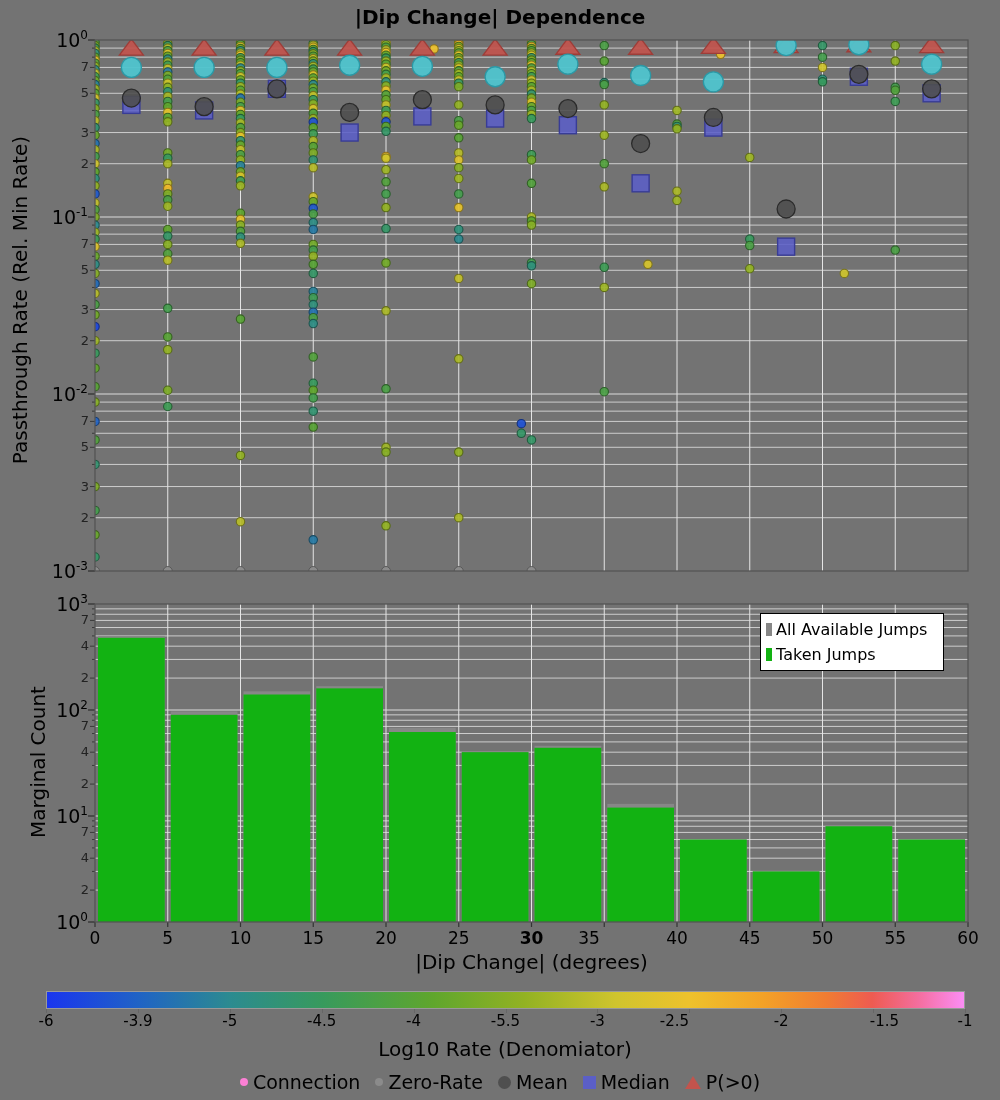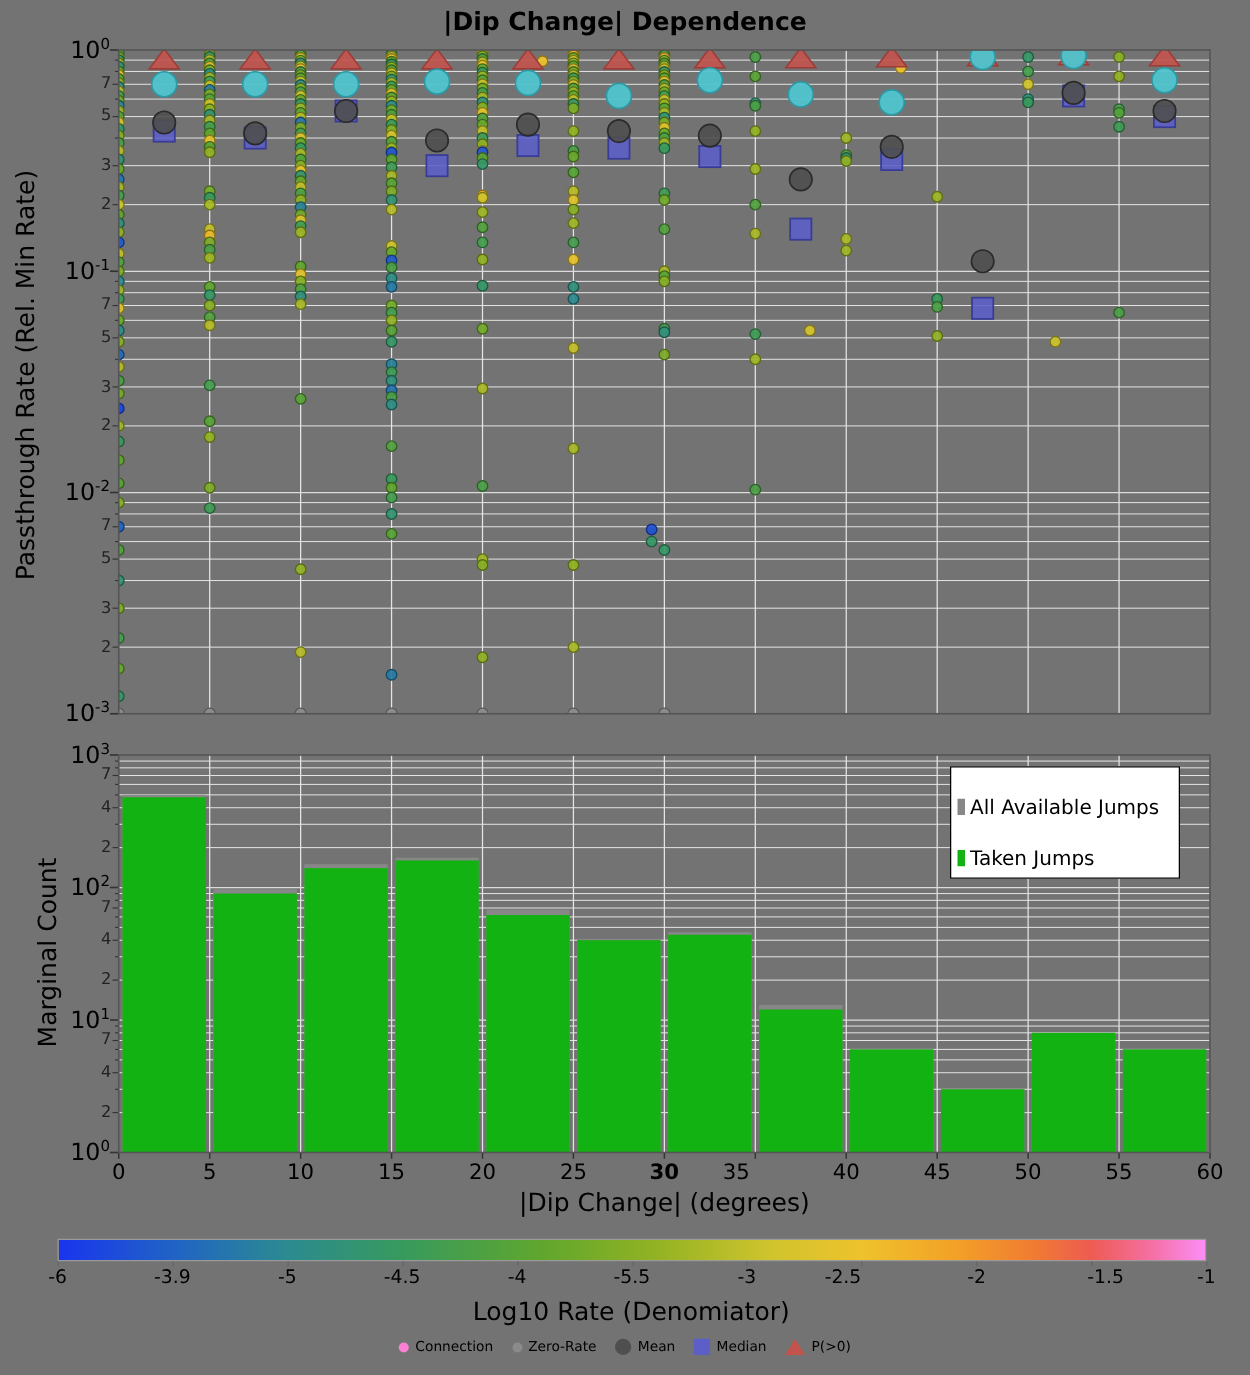--- a/index.html
+++ b/index.html
@@ -13,24 +13,24 @@
   #xlabel{top:950px;left:95px;width:873px;text-align:center;font-size:20px;}
   #colorbar{position:absolute;left:46px;top:991px;width:919px;height:18px;border:1px solid #999;box-sizing:border-box;}
   #colorbar-label{top:1037px;left:0;width:1010px;text-align:center;font-size:20px;}
   .ytick-major{position:absolute;font-size:19px;transform:translateY(-52%);text-align:right;width:60px;}
   .ytick-major sup{font-size:12px;}
   .ytick-minor{position:absolute;font-size:13px;color:#222;transform:translateY(-52%);text-align:right;width:60px;}
   .xtick-label{position:absolute;font-size:17px;text-align:center;width:44px;top:928px;}
   .cbtick-label{position:absolute;font-size:15px;text-align:center;width:52px;top:1012px;}
   #panel-legend{position:absolute;left:760px;top:613px;width:184px;background:#fff;
     border:1.7px solid #000;box-sizing:border-box;padding:3px 5px;font-size:16px;}
-  .pl-row{display:flex;align-items:center;height:25px;margin-top:16px;}
+  .pl-row{display:flex;align-items:center;height:25px;}
   .pl-marker{display:inline-block;width:6px;height:13px;margin-right:4px;flex:0 0 auto;}
   #marker-legend{position:absolute;top:1071px;left:0;width:1000px;display:flex;
-    justify-content:center;align-items:flex-start;gap:15px;font-size:11px;}
+    justify-content:center;align-items:flex-start;gap:15px;font-size:19px;}
   .ml-item{display:flex;align-items:center;gap:5px;}
   .ml-dot{display:inline-block;border-radius:50%;}
   .ml-square{display:inline-block;}
   .ml-tri{display:inline-block;width:0;height:0;border-left:8px solid transparent;
     border-right:8px solid transparent;}
 </style>
 </head>
 <body>
 
 <div id="fig">

